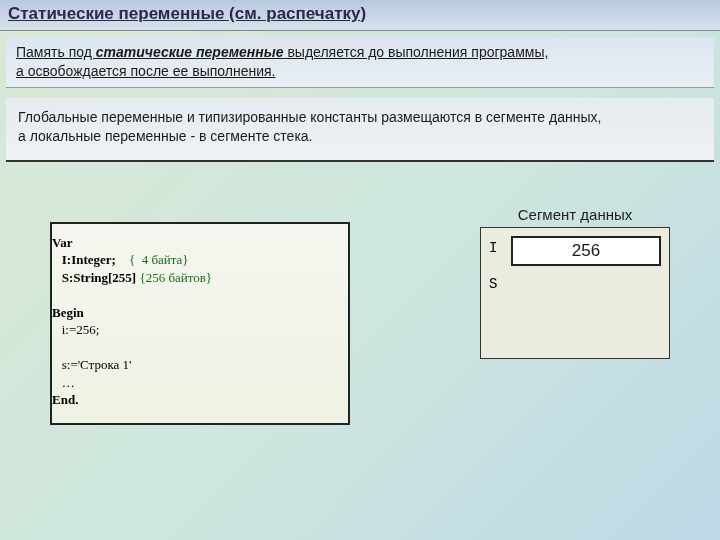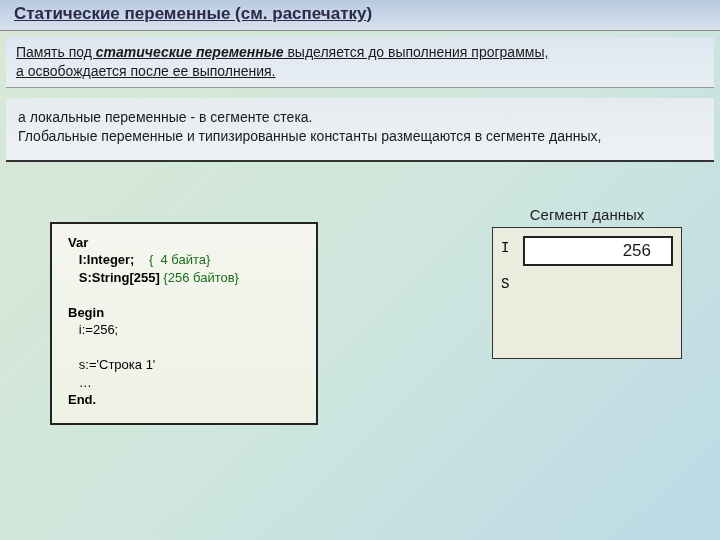--- a/index.html
+++ b/index.html
@@ -6,21 +6,21 @@
   body {
     width: 720px; height: 540px;
     background: linear-gradient(135deg, #d9e8d5 0%, #cfe7dd 50%, #bcd9e6 100%);
     font-family: Arial, sans-serif;
     overflow: hidden;
     position: relative;
   }
   .title-bar {
     background: linear-gradient(to bottom, #b8c9e0 0%, #d8e2ee 100%);
     border-bottom: 1px solid #888;
-    padding: 4px 14px 6px;
+    padding: 4px 8px 6px;
     font-size: 17px;
     font-weight: bold;
     color: #2a2a4a;
     text-decoration: underline;
   }
   .box1 {
     margin: 6px 6px 0 6px;
     background: linear-gradient(to bottom, #dde6f0 0%, #e8eef4 100%);
     border-bottom: 1px solid #999;
     padding: 6px 10px;
@@ -40,34 +40,34 @@
     line-height: 1.35;
   }
   .content-area {
     position: relative;
     margin-top: 40px;
     height: 300px;
   }
   .code-box {
     position: absolute;
     left: 50px; top: 20px;
-    width: 268px;
+    width: 300px;
     background: linear-gradient(to bottom, #f4f6ef 0%, #eef2e4 100%);
     border: 2px solid #222;
-    padding: 10px 16px 14px;
-    font-family: Liberation Sans, sans-serif;
+    padding: 10px 0 14px;
+    font-family: Liberation Serif, serif;
     font-size: 13px;
     line-height: 1.35;
     white-space: pre;
   }
   .code-box .kw { font-weight: bold; }
   .code-box .cm { color: #1a6e1a; }
   .seg-area {
     position: absolute;
-    left: 492px; top: 4px;
+    left: 480px; top: 4px;
     width: 190px;
   }
   .seg-title {
     font-size: 15px;
     color: #222;
     margin-bottom: 4px;
     text-align: center;
   }
   .seg-box {
     border: 1px solid #333;
@@ -82,43 +82,43 @@
   .seg-label {
     width: 22px;
     font-family: "Courier New", monospace;
     font-size: 14px;
     padding-top: 4px;
   }
   .seg-val {
     flex: 1;
     border: 2px solid #222;
     background: #fff;
-    text-align: right;
+    text-align: center;
     font-size: 17px;
     padding: 3px 20px;
     color: #1a1a1a;
   }
 </style>
 </head>
 <body>
 
 <div class="title-bar">Статические переменные (см. распечатку)</div>
 
 <div class="box1">
   <div>
     <span class="under">Память под </span><span class="emph under">статические переменные</span><span class="under"> выделяется  до выполнения программы,</span>
   </div>
   <div class="under">а освобождается после ее выполнения.</div>
 </div>
 
 <div class="box2">
-  <div>а локальные  переменные - в сегменте стека.</div>
   <div>
     <span>Глобальные переменные и </span><span style="font-style:normal">типизированные константы</span><span> размещаются в сегменте данных,</span>
   </div>
+  <div>а локальные  переменные - в сегменте стека.</div>
 </div>
 
 <div class="content-area">
 
   <div class="code-box"><span class="kw">Var</span>
 <span class="kw">   I:Integer;    </span><span class="cm">{  4 байта}</span>
 <span class="kw">   S:String[255] </span><span class="cm">{256 байтов}</span>
 <span></span>
 <span class="kw">Begin</span>
 <span>   i:=256;</span>

